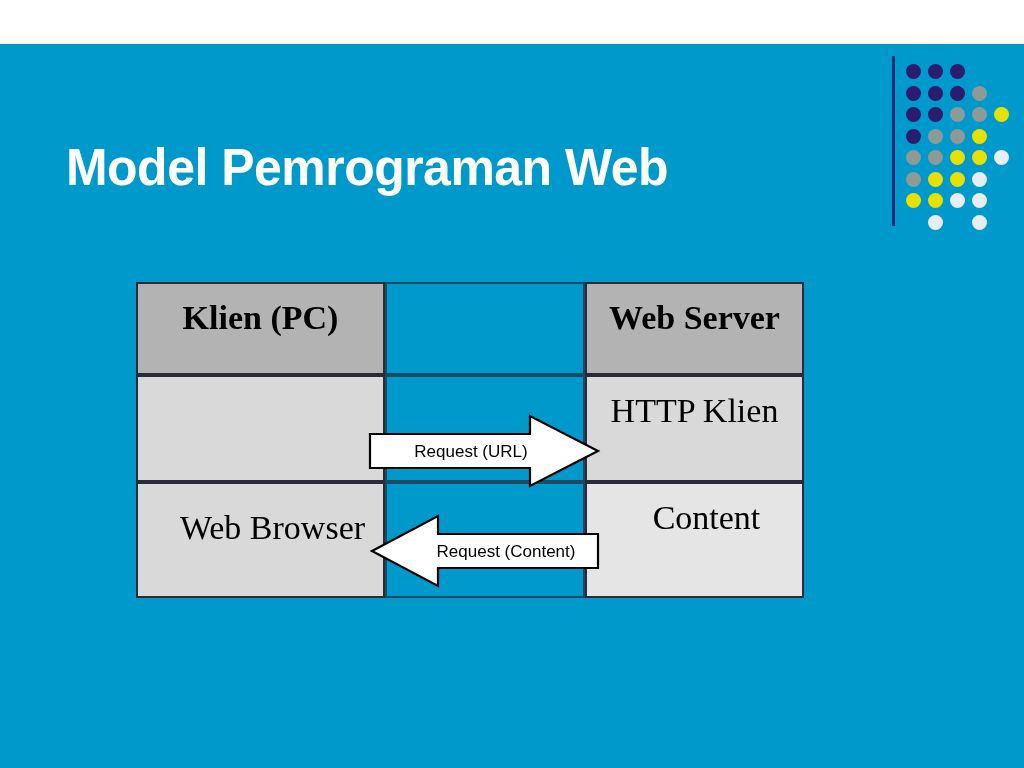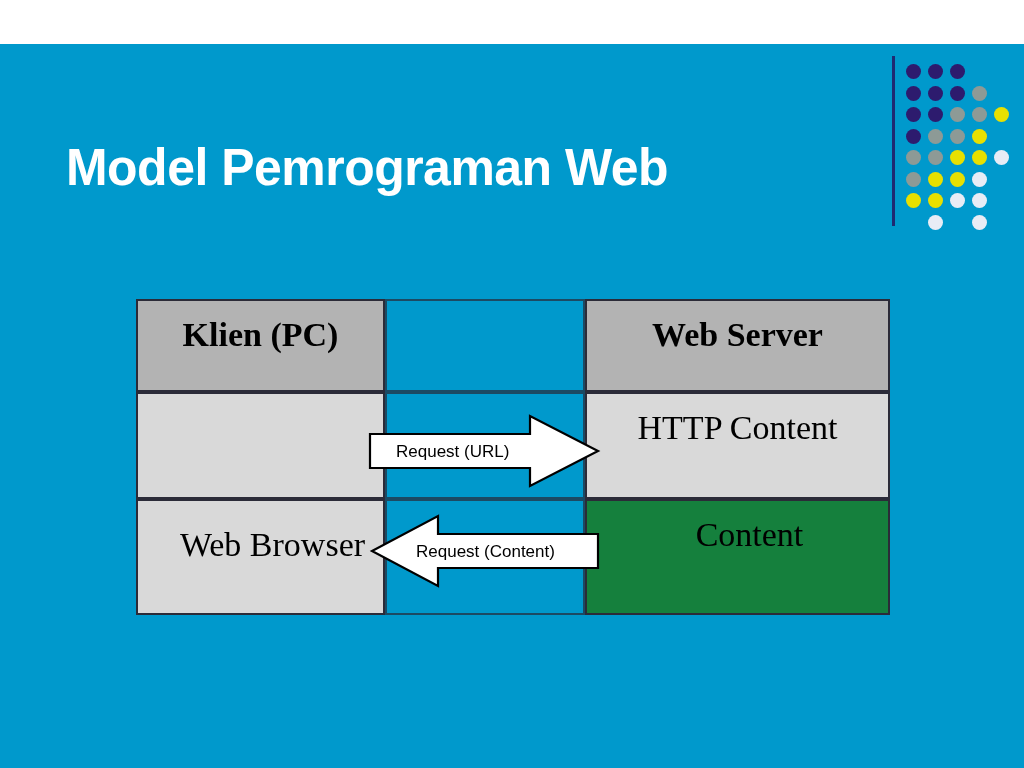--- a/index.html
+++ b/index.html
@@ -65,21 +65,21 @@
     position: absolute;
     width: 15px;
     height: 15px;
     border-radius: 50%;
   }
 
   
   #diagram-table {
     position: absolute;
     left: 136px;
-    top: 255px;
+    top: 238px;
     width: 724px;
     height: 316px;
   }
   .tbl-cell {
     position: absolute;
     box-sizing: border-box;
     border: 2px solid #2b2b38;
     font-family: "Liberation Serif", serif;
     color: #000000;
     text-align: center;
@@ -103,21 +103,21 @@
     background: transparent;
     border-color: #1c4a63;
   }
   .cell-empty {
     background: #d9d9d9;
   }
 
   
   .col-l { left: 0px;   width: 249px; }
   .col-m { left: 249px; width: 200px; }
-  .col-r { left: 449px; width: 305px; text-align: center; }
+  .col-r { left: 449px; width: 219px; text-align: center; }
   .row-1 { top: 0px;   height: 93px; }
   .row-2 { top: 93px;  height: 107px; }
   .row-3 { top: 200px; height: 116px; padding-left: 24px; }
 
   .cell-browser {
     font-size: 34px;
     line-height: 48px;
     padding-top: 20px;
   }
 
@@ -129,20 +129,21 @@
     display: block;
     overflow: visible;
   }
   .arrow-label {
     position: absolute;
     font-family: "Liberation Sans", sans-serif;
     font-size: 17px;
     line-height: 17px;
     color: #000000;
     white-space: nowrap;
+    text-align: center;
   }
 
   #arrow-request { left: 370px; top: 372px; }
   #arrow-request-label { left: 396px; top: 399px; width: 150px; }
 
   #arrow-response { left: 372px; top: 472px; }
   #arrow-response-label { left: 416px; top: 499px; width: 180px; }
 </style>
 </head>
 <body>
@@ -193,27 +194,27 @@
     <div class="tbl-cell cell-head col-l row-1" style="background: rgb(179, 179, 179); border-color: rgb(43, 43, 56);">Klien (PC)</div>
 
     <div class="tbl-cell cell-mid col-m row-1"></div>
 
     <div class="tbl-cell cell-head col-r row-1" style="background: rgb(179, 179, 179); border-color: rgb(43, 43, 56);">Web Server</div>
 
     <div class="tbl-cell cell-body cell-empty col-l row-2" style="background: rgb(217, 217, 217); border-color: rgb(43, 43, 56);"></div>
 
     <div class="tbl-cell cell-mid col-m row-2"></div>
 
-    <div class="tbl-cell cell-body col-r row-2" style="background: rgb(217, 217, 217); border-color: rgb(43, 43, 56);">HTTP Content</div>
+    <div class="tbl-cell cell-body col-r row-2" style="background: rgb(217, 217, 217); border-color: rgb(43, 43, 56);">HTTP Klien</div>
 
     <div class="tbl-cell cell-body cell-browser col-l row-3" style="background: rgb(217, 217, 217); border-color: rgb(43, 43, 56);">Web Browser</div>
 
     <div class="tbl-cell cell-mid col-m row-3"></div>
 
-    <div class="tbl-cell cell-body col-r row-3" style="background: #15803d; border-color: rgb(43, 43, 56);">Content</div>
+    <div class="tbl-cell cell-body col-r row-3" style="background: #e5e5e5; border-color: rgb(43, 43, 56);">Content</div>
   </div>
 
   <div class="arrow-wrap" id="arrow-request">
     <svg width="230" height="70" viewBox="0 0 230 70">
       <polygon points="0,18 160,18 160,0 228,35 160,70 160,52 0,52" fill="#ffffff" stroke="#000000" stroke-width="2.2" stroke-linejoin="miter"></polygon>
     </svg>
   </div>
   <div class="arrow-label" id="arrow-request-label">Request (URL)</div>
 
   <div class="arrow-wrap" id="arrow-response">

